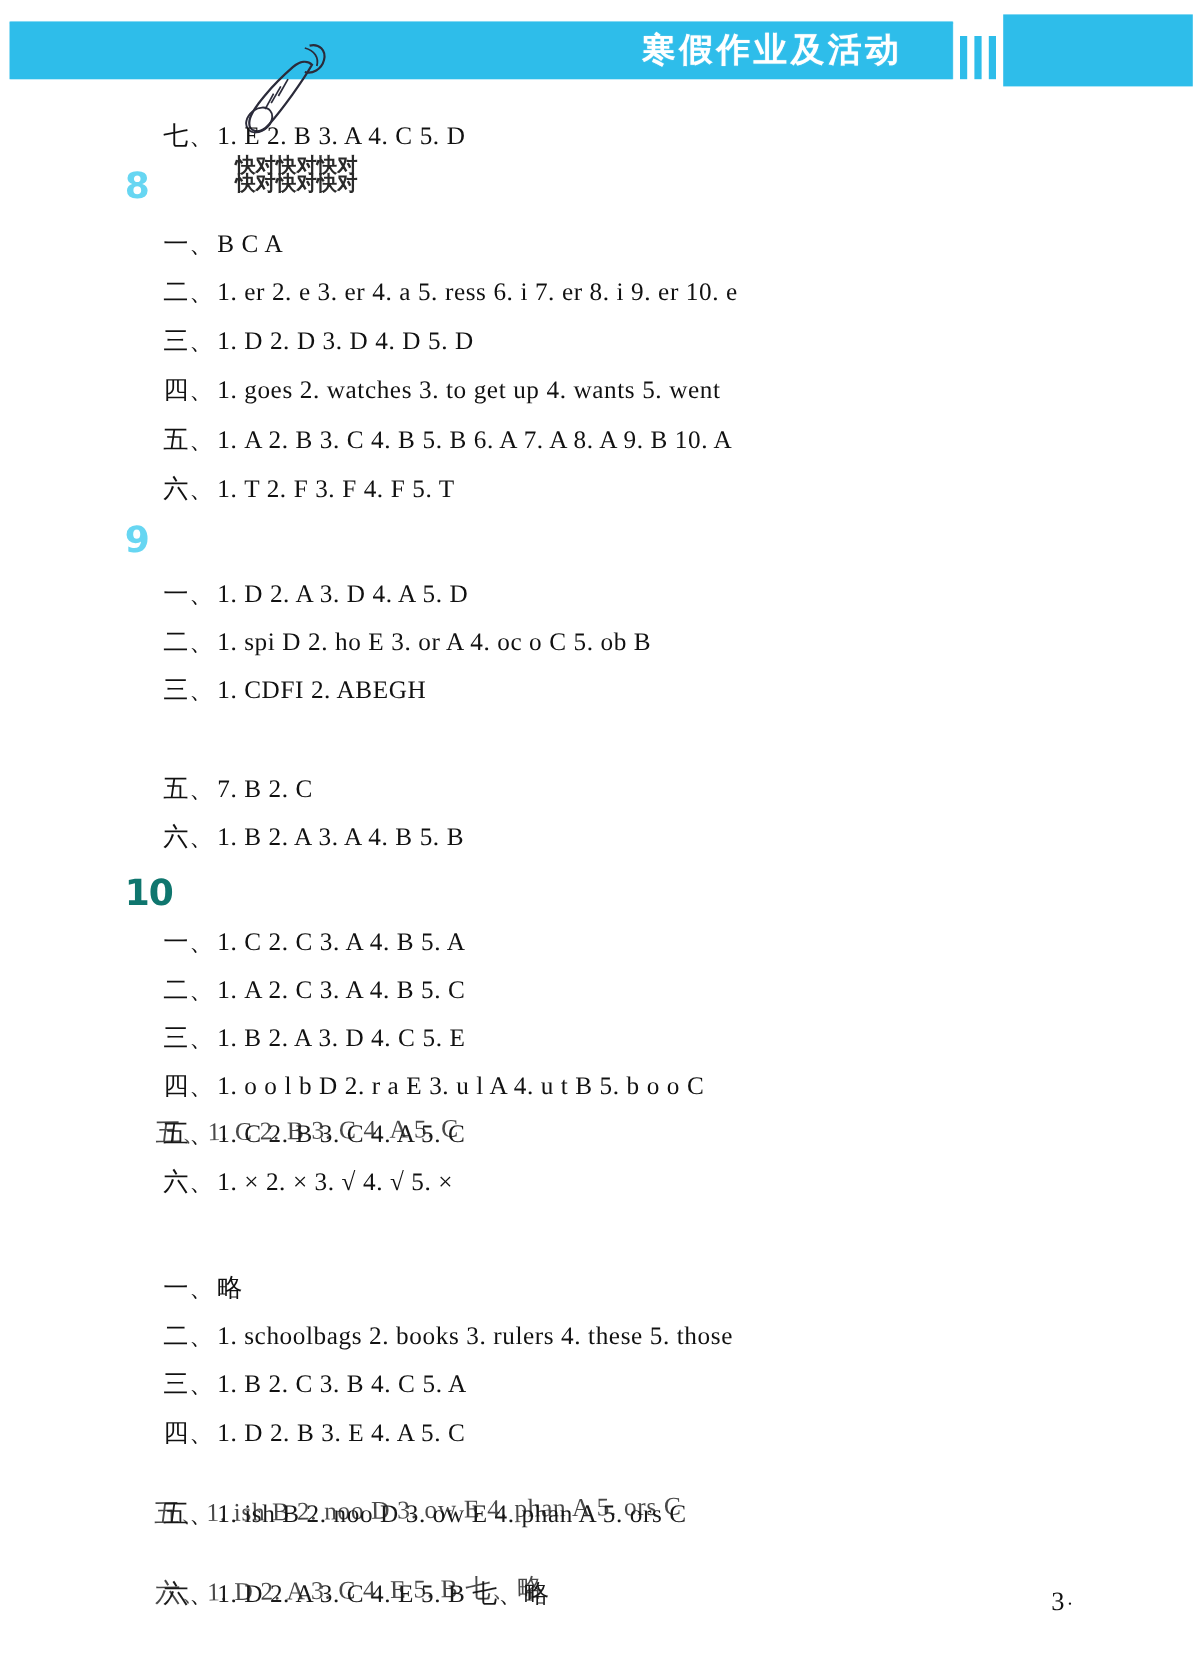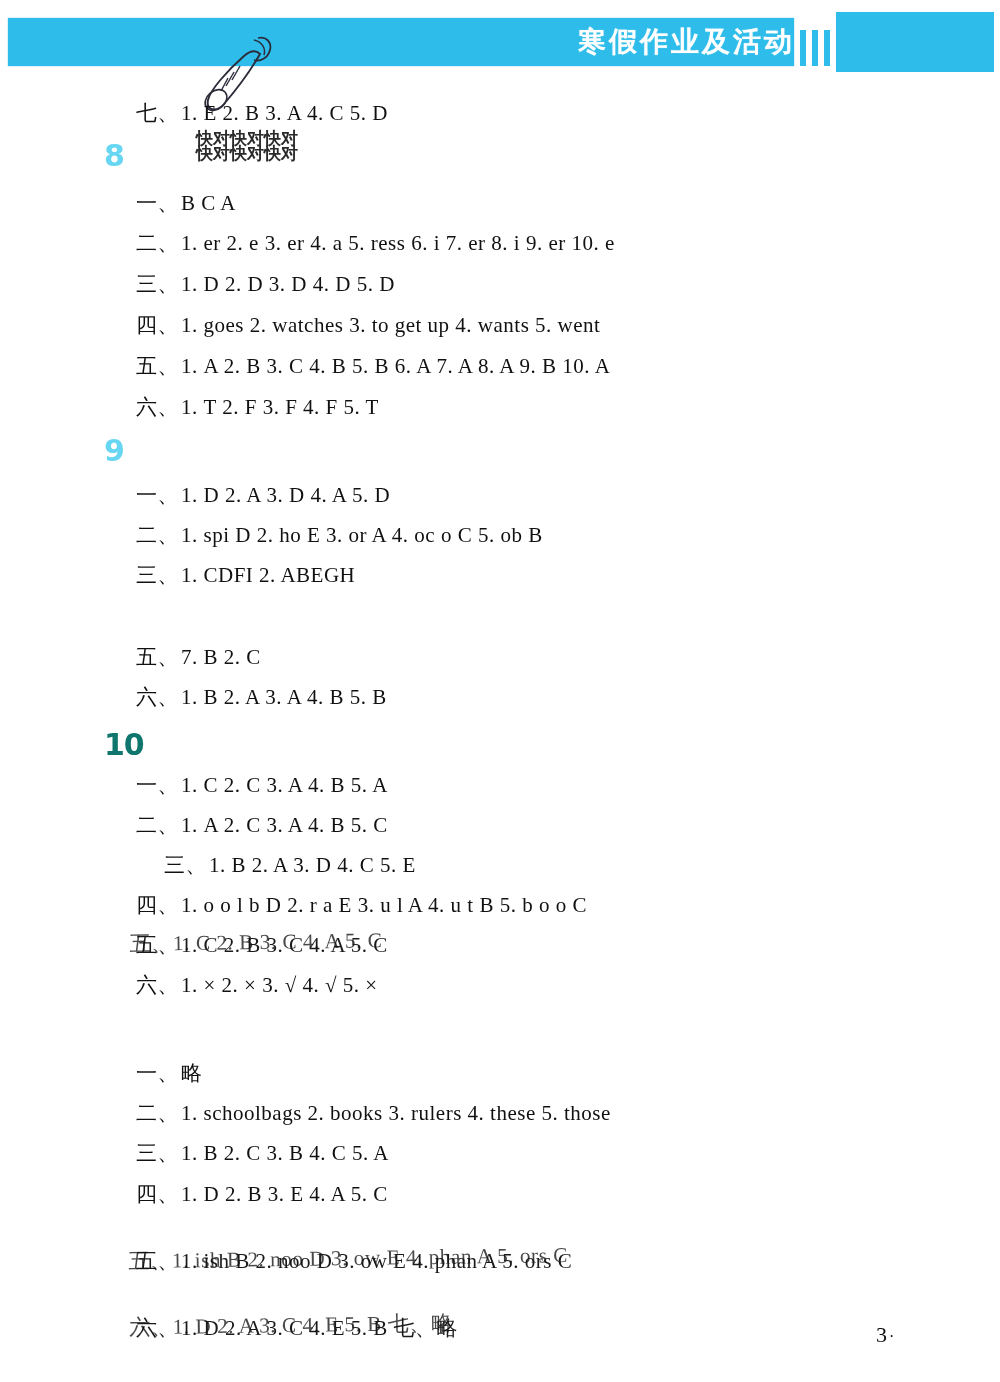--- a/index.html
+++ b/index.html
@@ -18,21 +18,20 @@
     overflow: hidden;
   }
 
   
   #header {
     position: absolute;
     left: 0;
     top: 12px;
     width: 808px;
     height: 56px;
-    text-align: right;
   }
   .banner-bar {
     position: absolute;
     left: 8px;
     top: 6px;
     width: 786px;
     height: 48px;
     background: #2ebdea;
     box-shadow: 0 0 1px #2ebdea;
   }
@@ -240,21 +239,21 @@
   </div>
 
   <div class="sec-num" style="left:104px; top:727px;">10</div>
 
   <div class="ans-line" style="left:136px; top:772px;">
     <span class="lbl">一、</span><span>1. C   2. C   3. A   4. B   5. A</span>
   </div>
   <div class="ans-line" style="left:136px; top:812px;">
     <span class="lbl">二、</span><span>1. A   2. C   3. A   4. B   5. C</span>
   </div>
-  <div class="ans-line" style="left:136px; top:852px;margin-left:28px;">
+  <div class="ans-line" style="left:136px; top:852px;">
     <span class="lbl">三、</span><span>1. B   2. A   3. D   4. C   5. E</span>
   </div>
   <div class="ans-line" style="left:136px; top:892px;">
     <span class="lbl">四、</span><span>1. o o l b D   2. r a E   3. u l A   4. u t B   5. b o o C</span>
   </div>
   <div class="ans-line ghost" style="left:136px; top:932px;" data-ghost="
     五、1. C   2. B   3. C   4. A   5. C
   ">
     <span class="lbl">五、</span><span>1. C   2. B   3. C   4. A   5. C</span>
   </div>

